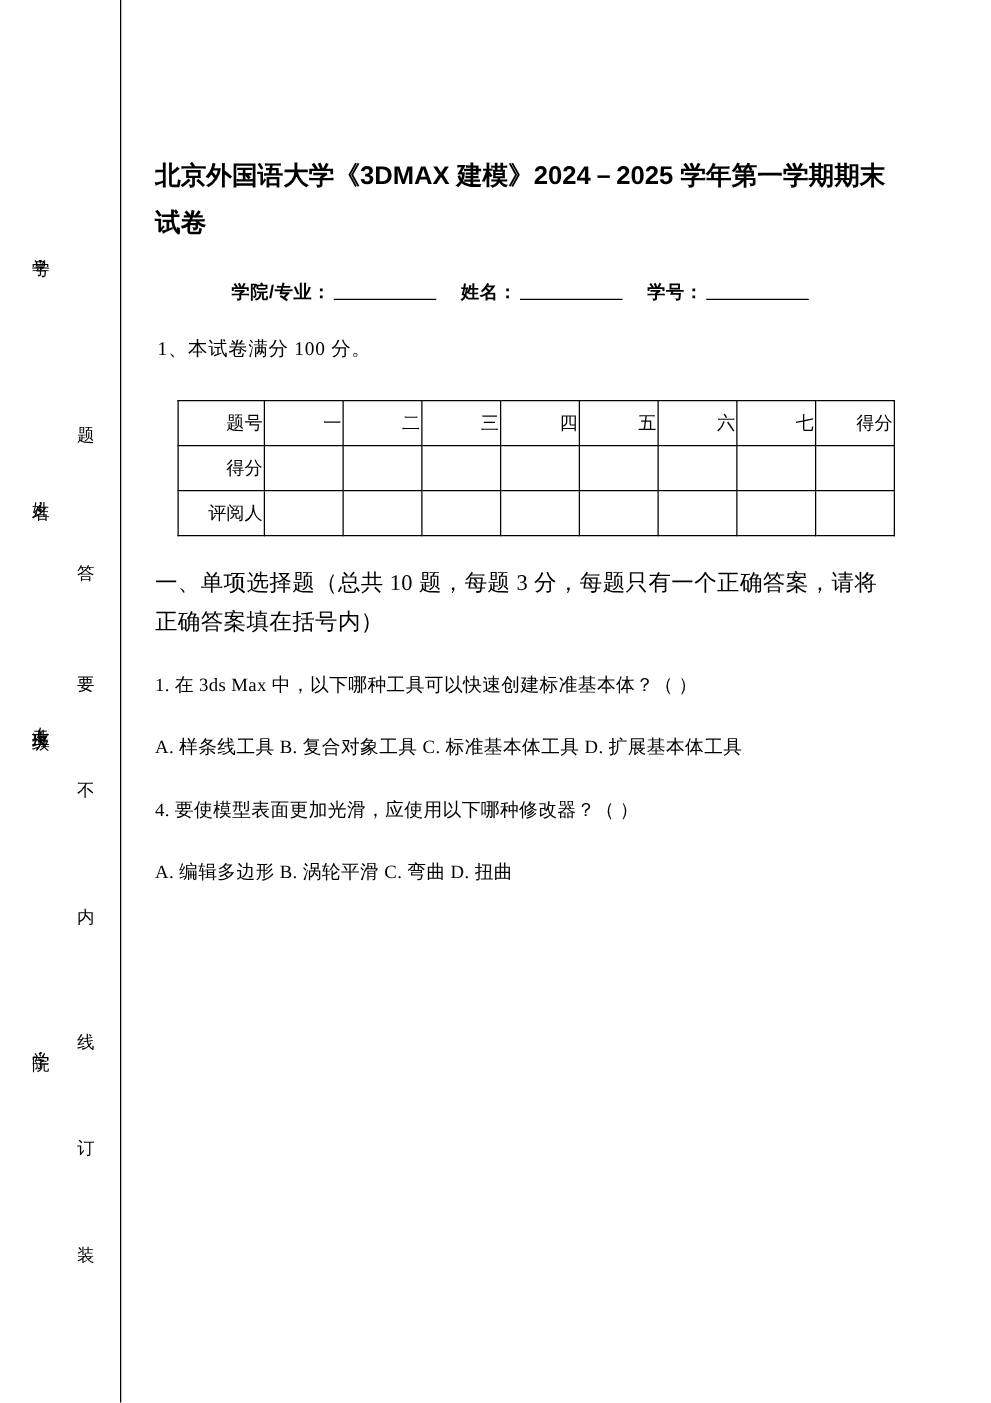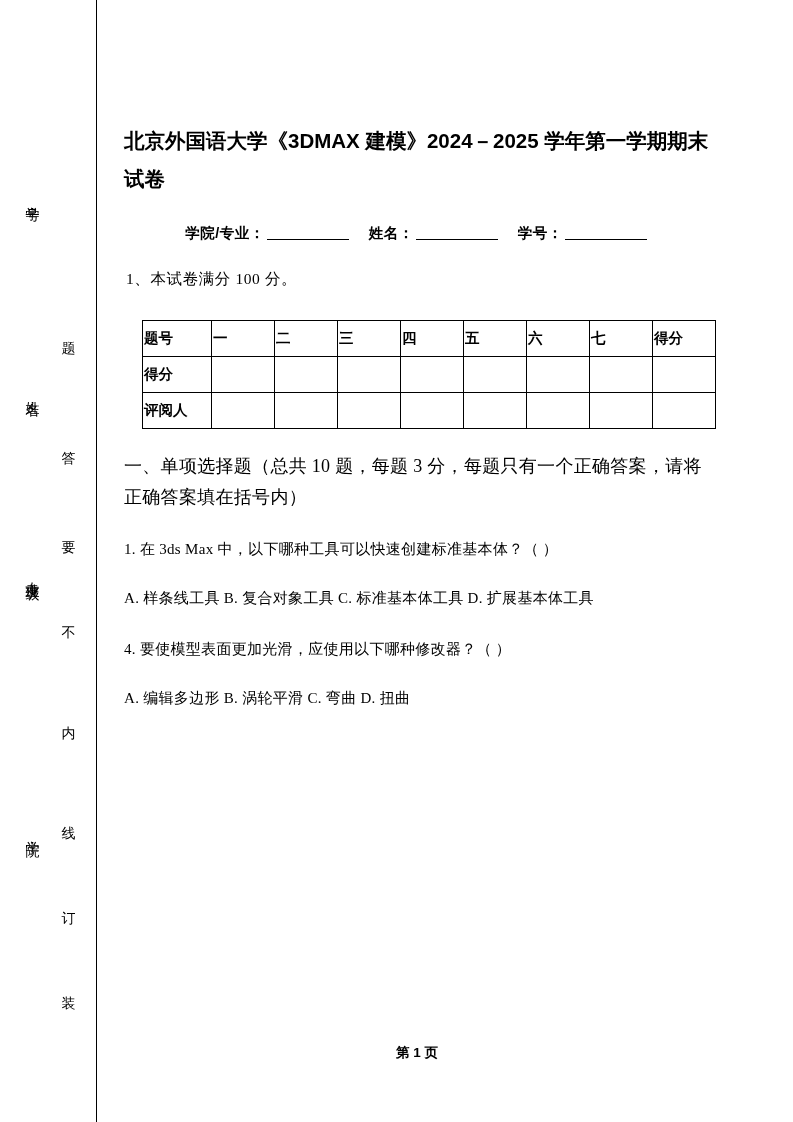--- a/index.html
+++ b/index.html
@@ -117,25 +117,25 @@
   
   table.score {
     margin: 30px 0 0 18px;
     border-collapse: collapse;
     width: 550px;
     table-layout: fixed;
   }
   table.score td {
     border: 1px solid #000;
     height: 33px;
-    text-align: left;
+    text-align: right;
     vertical-align: middle;
     font-family: "Liberation Sans", "DejaVu Sans", sans-serif;
     font-size: 14.5px;
-    font-weight: bold;
+    font-weight: normal;
   }
   table.score td.lbl { width: 66px; }
   table.score td.cell { width: 60px; }
   table.score td.last { width: 60px; }
 
   
   .qsection {
     margin: 22px 0 0 0;
     font-size: 18px;
     line-height: 31px;
@@ -236,15 +236,14 @@
 
   <div class="qsection">一、单项选择题（总共 10 题，每题 3 分，每题只有一个正确答案，请将正确答案填在括号内）</div>
 
   <div class="q">1. 在 3ds Max 中，以下哪种工具可以快速创建标准基本体？（   ）</div>
   <div class="opts">A. 样条线工具    B. 复合对象工具    C. 标准基本体工具    D. 扩展基本体工具</div>
 
   <div class="q">4. 要使模型表面更加光滑，应使用以下哪种修改器？（   ）</div>
   <div class="opts">A. 编辑多边形    B. 涡轮平滑    C. 弯曲    D. 扭曲</div>
 
 
-  <div class="footer">第 1 页</div>
 
 </div>
 
 </body></html>

